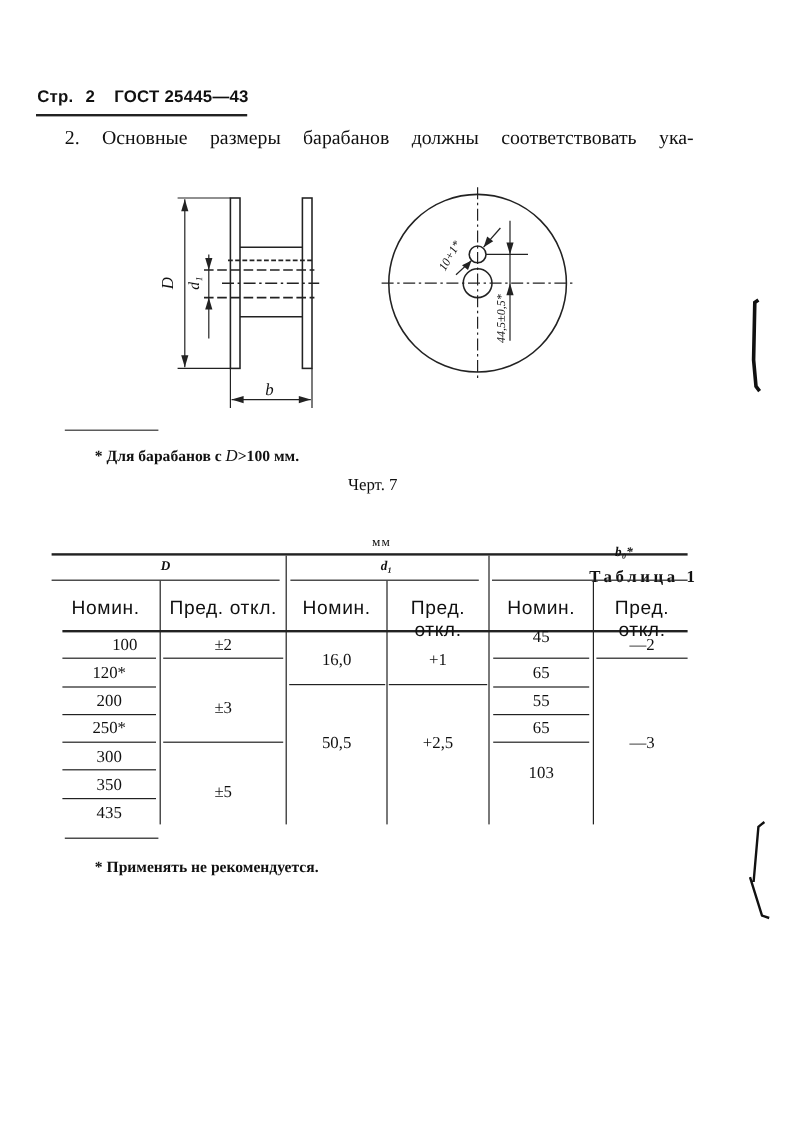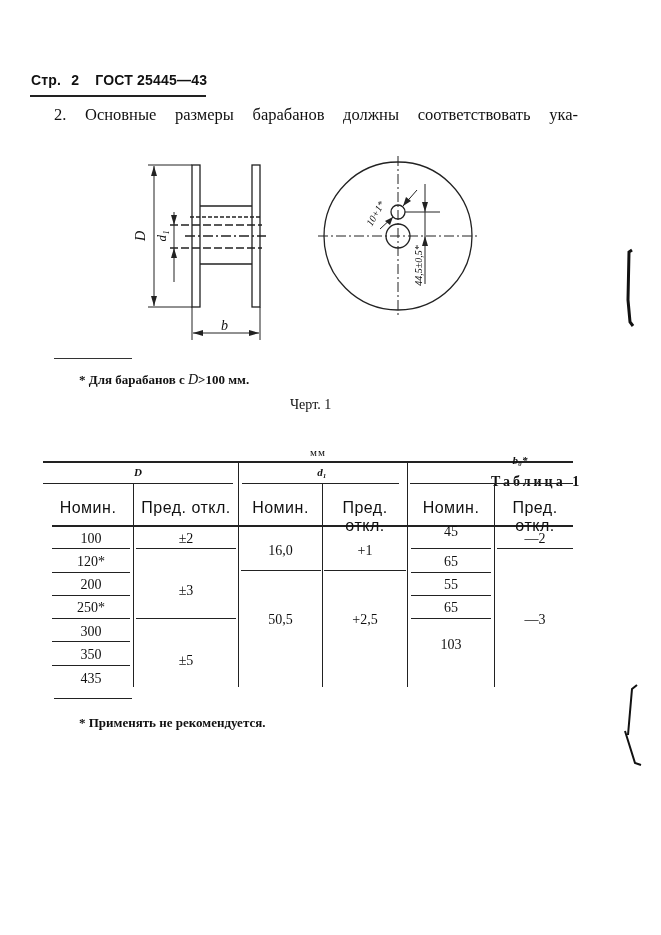--- a/index.html
+++ b/index.html
@@ -92,21 +92,21 @@
 <div class="abs" style="left:136px;top:228px;font-style:italic;font-size:14px;transform:rotate(-90deg);">D</div>
 <div class="abs" style="left:156px;top:228px;font-style:italic;font-size:13px;transform:rotate(-90deg);">d₁</div>
 <div class="abs" style="left:221px;top:318px;font-style:italic;font-size:14px;">b</div>
 <div class="abs" style="left:362px;top:208px;font-style:italic;font-size:10px;transform:rotate(-60deg);white-space:nowrap;">10+1*</div>
 <div class="abs" style="left:398px;top:260px;font-style:italic;font-size:10px;transform:rotate(-90deg);white-space:nowrap;">44,5±0,5*</div>
 
 <div class="abs fn-rule"></div>
 <div class="abs fn1">
   <span>* Для барабанов с </span><i>D</i><span>&gt;100 мм.</span>
 </div>
-<div class="abs caption">Черт. 1</div>
+<div class="abs caption">Черт. 7</div>
 
 <div class="abs table-title">Таблица 1</div>
 <div class="abs units">мм</div>
 
 <div>
 
   <div class="hl2" style="left:43px;top:461px;width:530px;"></div>
   <div class="hl" style="left:43px;top:483px;width:190px;"></div>
   <div class="hl" style="left:242px;top:483px;width:157px;"></div>
   <div class="hl" style="left:410px;top:483px;width:163px;"></div>
@@ -122,21 +122,21 @@
   <div class="gh" style="left:242px;top:466px;width:160px;">d₁</div>
   <div class="gh" style="left:480px;top:454px;width:80px;">b₀*</div>
 
   <div class="hcell" style="left:43px;top:499px;width:90px;">Номин.</div>
   <div class="hcell" style="left:134px;top:499px;width:104px;">Пред. откл.</div>
   <div class="hcell" style="left:239px;top:499px;width:83px;">Номин.</div>
   <div class="hcell" style="left:323px;top:499px;width:84px;">Пред. откл.</div>
   <div class="hcell" style="left:408px;top:499px;width:86px;">Номин.</div>
   <div class="hcell" style="left:495px;top:499px;width:80px;">Пред. откл.</div>
 
-  <div class="cell" style="left:52px;top:531px;width:78px;">100</div>
+  <div class="cell" style="left:65px;top:531px;width:78px;">100</div>
   <div class="hl" style="left:52px;top:548px;width:78px;"></div>
   <div class="cell" style="left:52px;top:554px;width:78px;">120*</div>
   <div class="hl" style="left:52px;top:572px;width:78px;"></div>
   <div class="cell" style="left:52px;top:577px;width:78px;">200</div>
   <div class="hl" style="left:52px;top:595px;width:78px;"></div>
   <div class="cell" style="left:52px;top:600px;width:78px;">250*</div>
   <div class="hl" style="left:52px;top:618px;width:78px;"></div>
   <div class="cell" style="left:52px;top:624px;width:78px;">300</div>
   <div class="hl" style="left:52px;top:641px;width:78px;"></div>
   <div class="cell" style="left:52px;top:647px;width:78px;">350</div>

